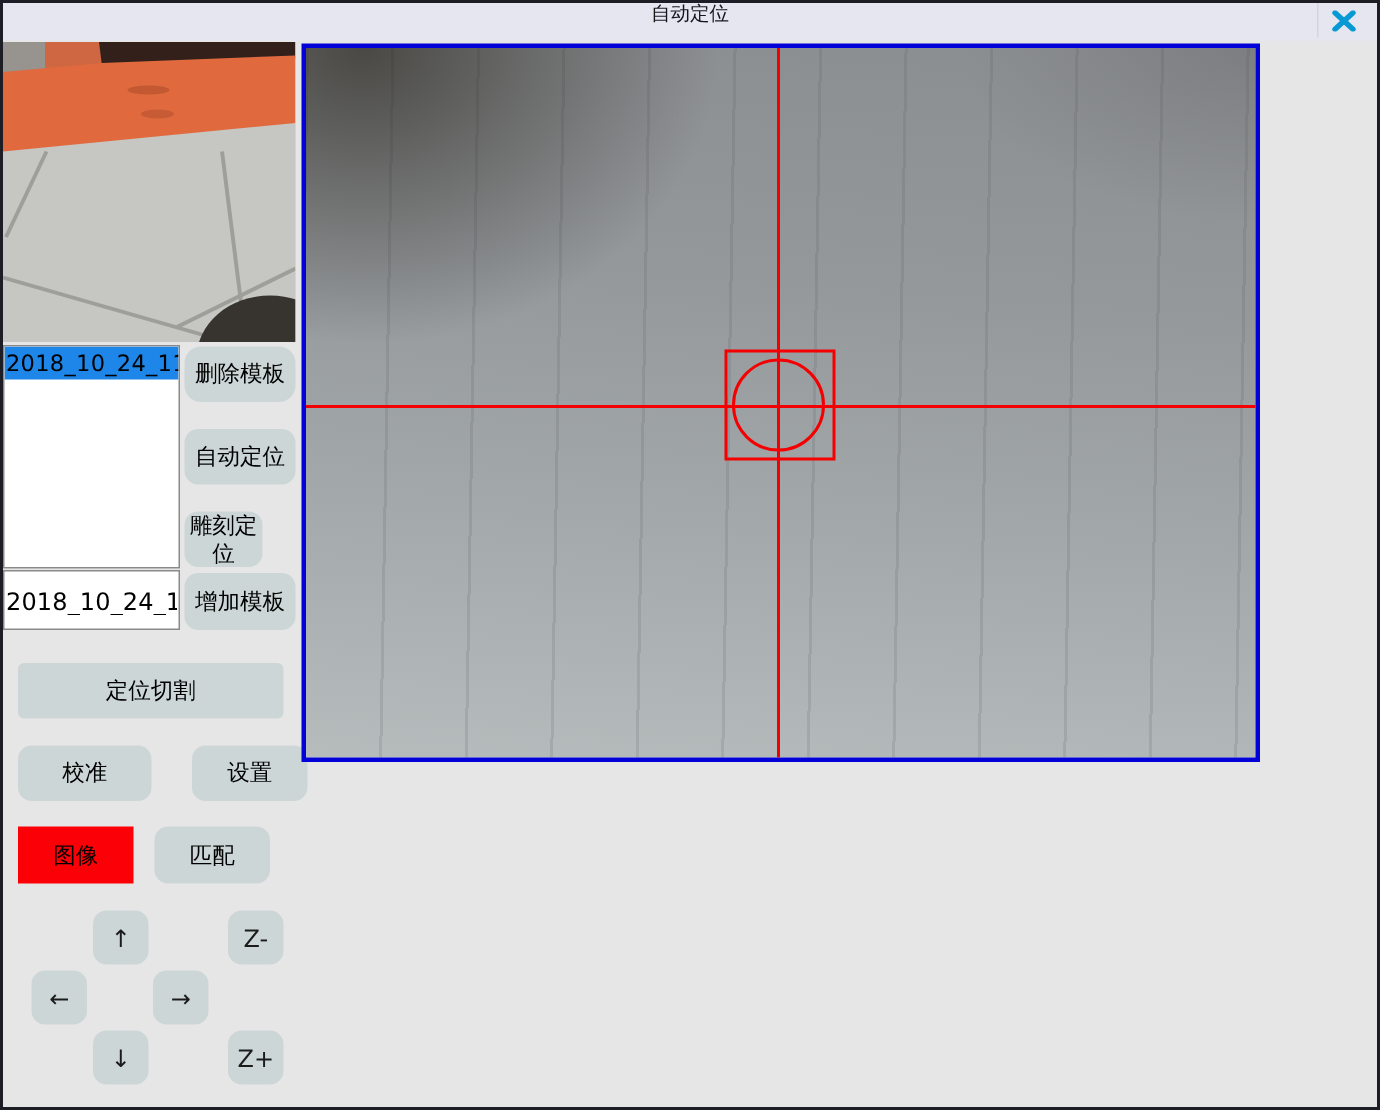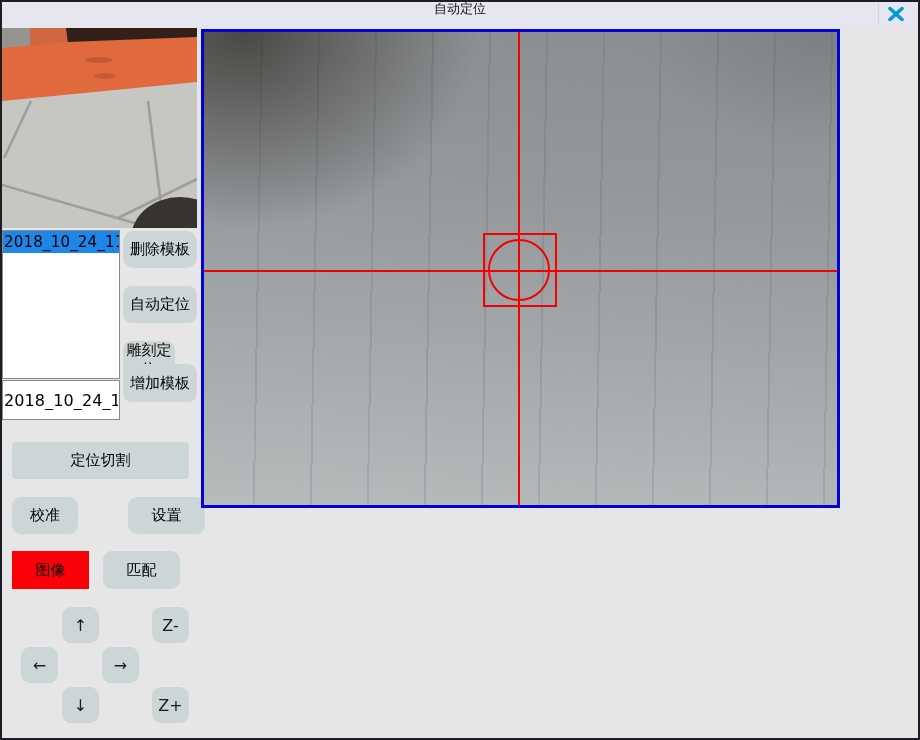--- a/index.html
+++ b/index.html
@@ -23,23 +23,23 @@
     white-space:nowrap;overflow:hidden;padding-left:1px;letter-spacing:.2px;}
   .namefield{position:absolute;left:2px;top:380px;width:118px;height:40px;background:#fff;
     border:1px solid #8a8a8a;font-size:16px;color:#000;padding:0 1px;letter-spacing:.1px;}
 
   
   .btn{position:absolute;display:flex;align-items:center;justify-content:center;
     background:#cdd6d6;border:none;border-radius:9px;font-size:15px;color:#000;cursor:pointer;padding:0;}
   .btn-del{left:123px;top:231px;width:74px;height:37px;border-radius:11px;}
   .btn-clr{left:123px;top:286px;width:74px;height:37px;}
   .btn-eng{left:123px;top:341px;width:52px;height:37px;}
-  .btn-add{left:123px;top:364px;width:74px;height:38px;}
+  .btn-add{left:123px;top:382px;width:74px;height:38px;}
   .btn-cut{left:12px;top:442px;width:177px;height:37px;border-radius:4px;}
-  .btn-cal{left:12px;top:497px;width:66px;height:37px;}
+  .btn-cal{left:12px;top:497px;width:89px;height:37px;}
   .btn-set{left:112px;top:497px;width:77px;height:37px;margin-left:16px;}
   .btn-img{left:12px;top:551px;width:77px;height:38px;background:#fb0006;border-radius:0;}
   .btn-mat{left:103px;top:551px;width:77px;height:38px;}
   .jog{width:37px;height:36px;border-radius:9px;font-size:16px;color:#1b1b1b;}
   .jog-up{left:62px;top:607px;}
   .jog-zm{left:152px;top:607px;}
   .jog-lf{left:21px;top:647px;}
   .jog-rt{left:102px;top:647px;}
   .jog-dn{left:62px;top:687px;}
   .jog-zp{left:152px;top:687px;}

